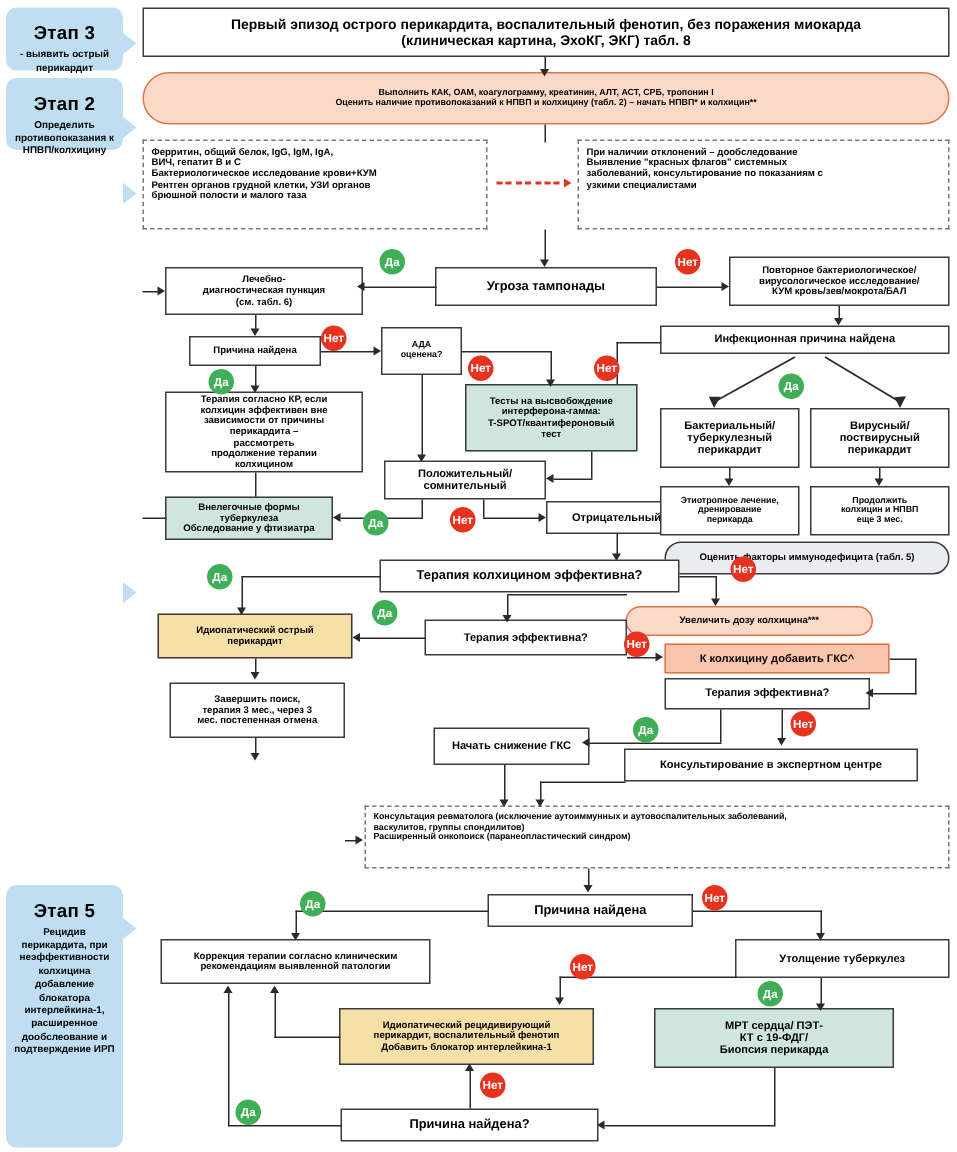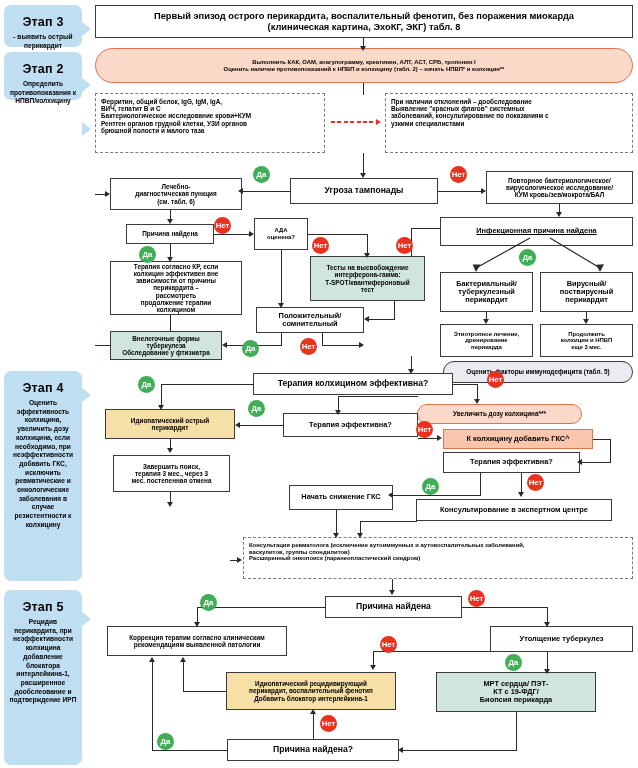--- a/index.html
+++ b/index.html
@@ -122,24 +122,20 @@
   <div class="stage-tail" style="left:82px;top:22px;"></div>
 
   <div class="node stage" style="left:4px;top:52px;width:78px;height:48px;text-align:center;">
     <div class="stage-title">Этап 2</div>
     <div class="stage-desc">Определить противопоказания к НПВП/колхицину</div>
   </div>
   <div class="stage-tail" style="left:82px;top:78px;"></div>
 
   <div class="stage-tail" style="left:82px;top:122px;"></div>
 
-  <div class="node stage" style="left:4px;top:371px;width:78px;height:210px;">
-    <div class="stage-title">Этап 4</div>
-    <div class="stage-desc">Оценить эффективность колхицина, увеличить дозу колхицина, если необходимо, при неэффективности добавить ГКС, исключить ревматические и онкологические заболевания в случае резистентности к колхицину</div>
-  </div>
   <div class="stage-tail" style="left:82px;top:388px;"></div>
 
   <div class="node stage" style="left:4px;top:590px;width:78px;height:175px;">
     <div class="stage-title">Этап 5</div>
     <div class="stage-desc">Рецидив перикардита, при неэффективности колхицина добавление блокатора интерлейкина-1, расширенное дообслеование и подтверждение ИРП</div>
   </div>
   <div class="stage-tail" style="left:82px;top:612px;"></div>
 
   <div class="node rect thick t-title" style="left:95px;top:5px;width:538px;height:33px;padding:0 6px;">Первый эпизод острого перикардита, воспалительный фенотип,  без поражения миокарда
 (клиническая картина, ЭхоКГ, ЭКГ) табл. 8</div>
@@ -248,30 +244,31 @@
   <div class="ln lnh" style="left:322px;top:345px;width:40px;"></div>
   <div class="arrow ar-right" style="left:359px;top:342px;"></div>
   <div class="badge badge-no" style="left:300px;top:338px;width:17px;height:17px;">Нет</div>
 
   <div class="node fill-mint t-sm" style="left:110px;top:331px;width:112px;height:29px;">Внелегочные формы
 туберкулеза
 Обследование у фтизиатра</div>
   <div class="ln lnv" style="left:170px;top:315px;height:16px;"></div>
   <div class="ln lnh" style="left:95px;top:345px;width:16px;"></div>
 
+  <div class="node rect t-med" style="left:364px;top:334px;width:94px;height:22px;">Отрицательный</div>
   <div class="ln lnv" style="left:411px;top:356px;height:16px;"></div>
   <div class="arrow ar-down" style="left:408px;top:369px;"></div>
 
   <div class="node rect t-sm" style="left:486px;top:171px;width:147px;height:33px;">Повторное бактериологическое/
 вирусологическое исследование/
 КУМ  кровь/зев/мокрота/БАЛ</div>
   <div class="ln lnv" style="left:559px;top:204px;height:11px;"></div>
   <div class="arrow ar-down" style="left:556px;top:212px;"></div>
 
-  <div class="node rect t-med" style="left:440px;top:217px;width:193px;height:29px;text-decoration:underline;">Инфекционная причина найдена</div>
+  <div class="node rect t-med" style="left:440px;top:217px;width:193px;height:19px;">Инфекционная причина найдена</div>
 
   <div class="ln lnh" style="left:411px;top:228px;width:30px;"></div>
   <div class="ln lnv" style="left:411px;top:228px;height:28px;"></div>
 
   <svg class="diag" style="left:440px;top:238px;width:195px;height:36px;">
     <line x1="90" y1="0" x2="36" y2="30" stroke="#2a2a2a" stroke-width="1.2"></line>
     <polygon points="36,34 32.6,26.5 40.4,26.5" fill="#2a2a2a"></polygon>
     <line x1="110" y1="0" x2="160" y2="30" stroke="#2a2a2a" stroke-width="1.2"></line>
     <polygon points="160,34 156.2,26.8 164,26.2" fill="#2a2a2a"></polygon>
   </svg>

